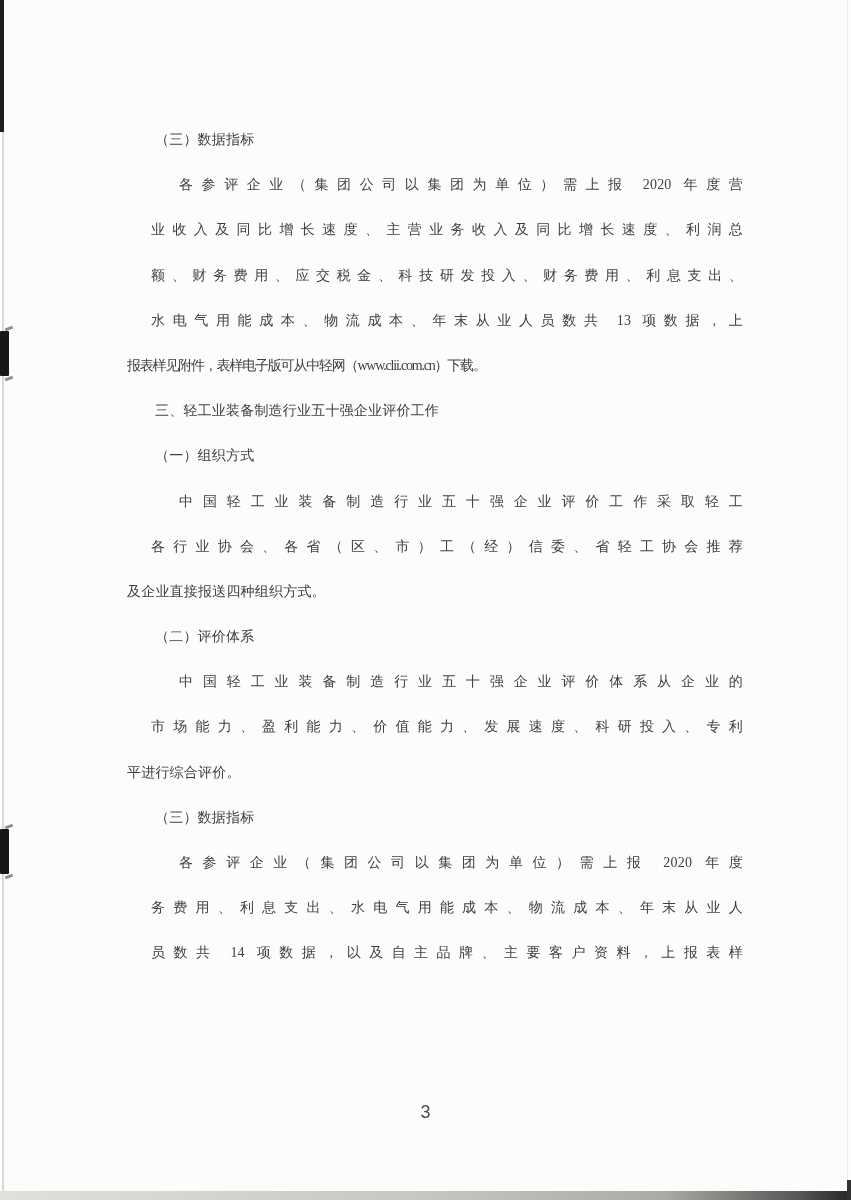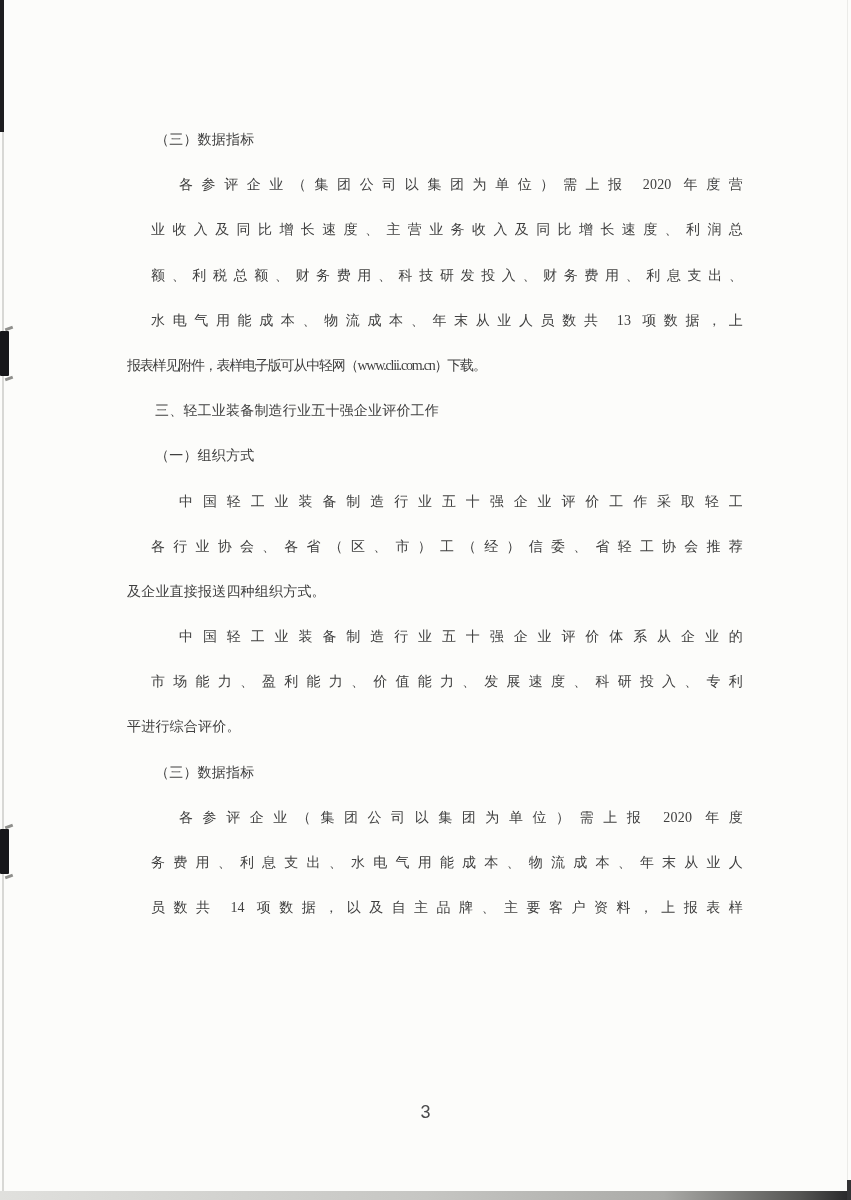--- a/index.html
+++ b/index.html
@@ -108,28 +108,29 @@
 </style>
 </head>
 <body>
 
 <div class="page">
 
   <div class="textblock">
     <div class="line indent">（三）数据指标</div>
     <div class="line indent fill">各参评企业（集团公司以集团为单位）需上报 2020 年度营</div>
     <div class="line fill">业收入及同比增长速度、主营业务收入及同比增长速度、利润总</div>
-    <div class="line fill">额、利税总额、财务费用、科技研发投入、财务费用、利息支出、</div>
+    <div class="line fill">额、财务费用、应交税金、科技研发投入、财务费用、利息支出、</div>
     <div class="line fill">水电气用能成本、物流成本、年末从业人员数共 13 项数据，上</div>
     <div class="line tight">报表样见附件，表样电子版可从中轻网（www.clii.com.cn）下载。</div>
     <div class="line indent">三、轻工业装备制造行业五十强企业评价工作</div>
     <div class="line indent">（一）组织方式</div>
     <div class="line indent fill">中国轻工业装备制造行业五十强企业评价工作采取轻工</div>
     <div class="line fill">各行业协会、各省（区、市）工（经）信委、省轻工协会推荐</div>
     <div class="line">及企业直接报送四种组织方式。</div>
+    <div class="line indent">（二）评价体系</div>
     <div class="line indent fill">中国轻工业装备制造行业五十强企业评价体系从企业的</div>
     <div class="line fill">市场能力、盈利能力、价值能力、发展速度、科研投入、专利</div>
     <div class="line">平进行综合评价。</div>
     <div class="line indent">（三）数据指标</div>
     <div class="line indent fill">各参评企业（集团公司以集团为单位）需上报 2020 年度</div>
     <div class="line fill">务费用、利息支出、水电气用能成本、物流成本、年末从业人</div>
     <div class="line fill">员数共 14 项数据，以及自主品牌、主要客户资料，上报表样</div>
   </div>
 
   <div class="pagenum">3</div>

